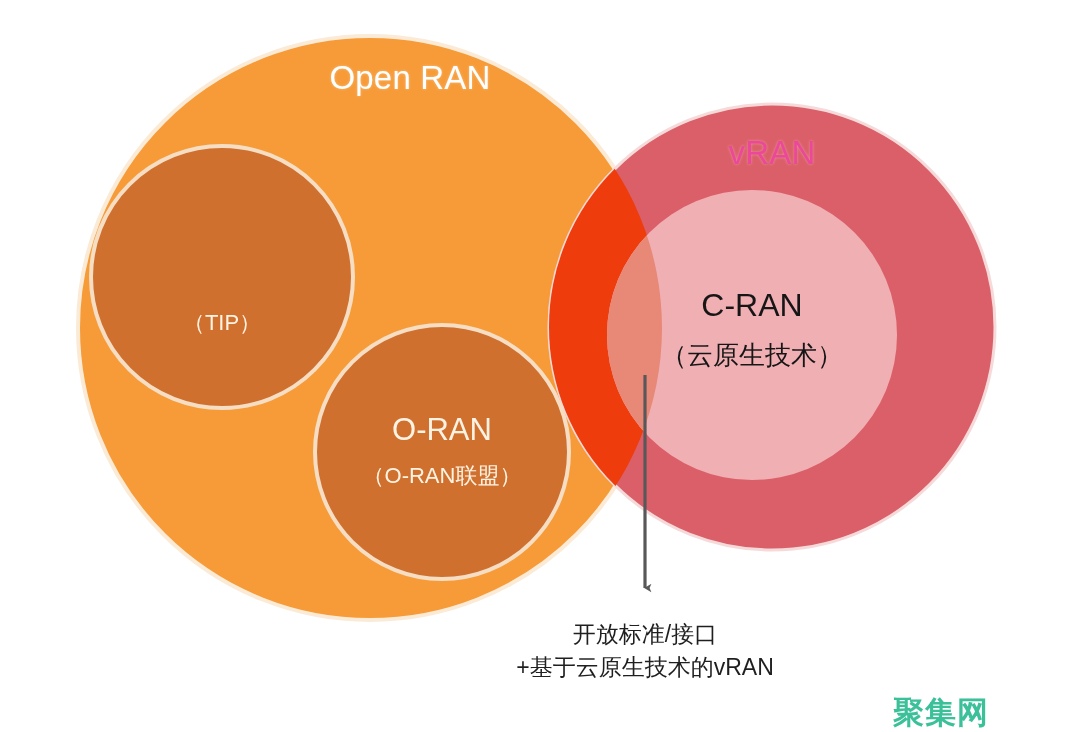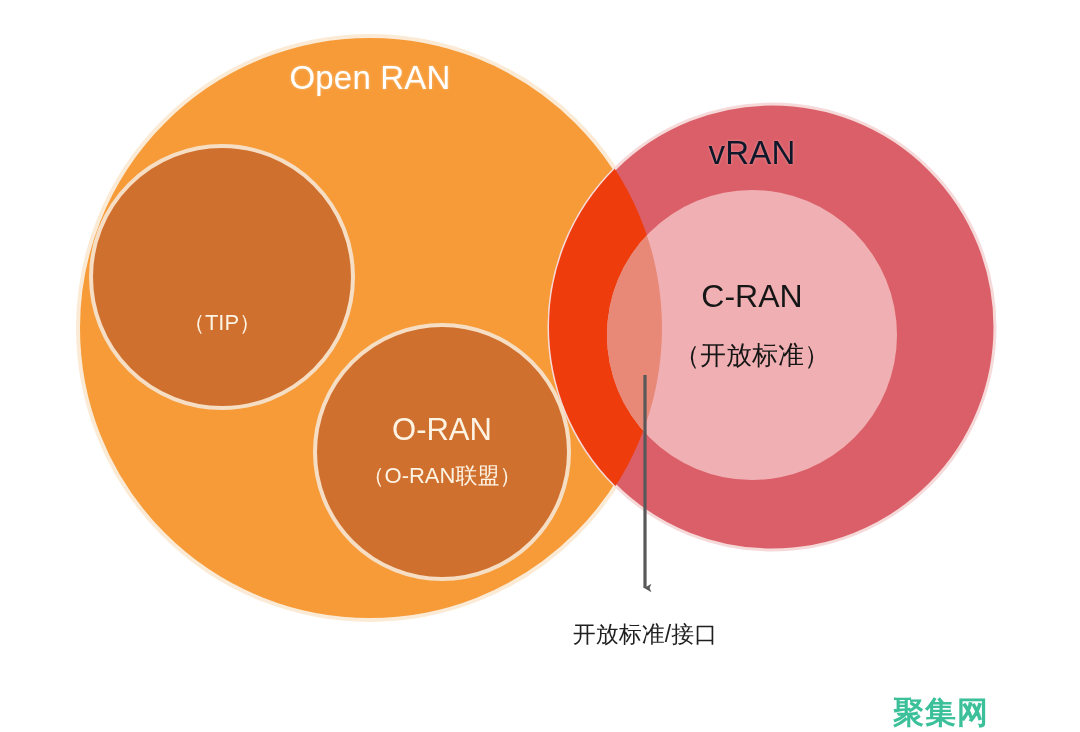--- a/index.html
+++ b/index.html
@@ -128,31 +128,32 @@
 
     <g clip-path="url(#clip-orange)">
       <circle id="c-cran-ov" cx="752" cy="335" r="145" fill="#E88877"></circle>
     </g>
 
     <g>
       <line id="arrow-line" x1="645" y1="375" x2="645" y2="588" stroke="#58585A" stroke-width="3.2" marker-end="url(#arrowhead)"></line>
     </g>
   </svg>
 
-  <div class="label label-white big-title" style="left: 0px; top: 59px; width: 740px; color: rgb(255, 255, 255);">Open RAN</div>
+  <div class="label label-white big-title" style="left: 0px; top: 59px; width: 740px; color: rgb(255, 255, 255); padding-left: 40px;">Open RAN</div>
 
-  <div class="label label-white big-title" style="left: 552px; top: 134px; width: 400px; color: #0f172a;">vRAN</div>
+  <div class="label label-white big-title" style="left: 572px; top: 134px; width: 400px; color: #ec4899;">vRAN</div>
 
   <div class="label label-cream inner-sub" style="left: 92px; top: 308px; width: 260px; color: rgb(253, 243, 227);">（TIP）</div>
 
   <div class="label label-cream inner-title" style="left: 312px; top: 404px; width: 260px; color: rgb(253, 243, 227); margin-top: 8px;">O-RAN</div>
   <div class="label label-cream inner-sub" style="left: 312px; top: 461px; width: 260px; color: rgb(253, 243, 227); text-align: center;">（O-RAN联盟）</div>
 
-  <div class="label cran-title" style="left: 622px; top: 278px; width: 260px; color: rgb(22, 22, 22);">C-RAN</div>
-  <div class="label cran-sub" style="left: 622px; top: 338px; width: 260px; color: rgb(22, 22, 22);">（开放标准）</div>
+  <div class="label cran-title" style="left: 622px; top: 287px; width: 260px; color: rgb(22, 22, 22);">C-RAN</div>
+  <div class="label cran-sub" style="left: 622px; top: 338px; width: 260px; color: rgb(22, 22, 22);">（云原生技术）</div>
 
   <div class="caption" style="left:445px; top:618px; width:400px;">
     <div>开放标准/接口</div>
+    <div>+基于云原生技术的vRAN</div>
   </div>
 
   <div class="watermark" style="left: 893px; top: 692px; color: rgb(59, 192, 154);">聚集网</div>
 
 </div>
 
 </body></html>

